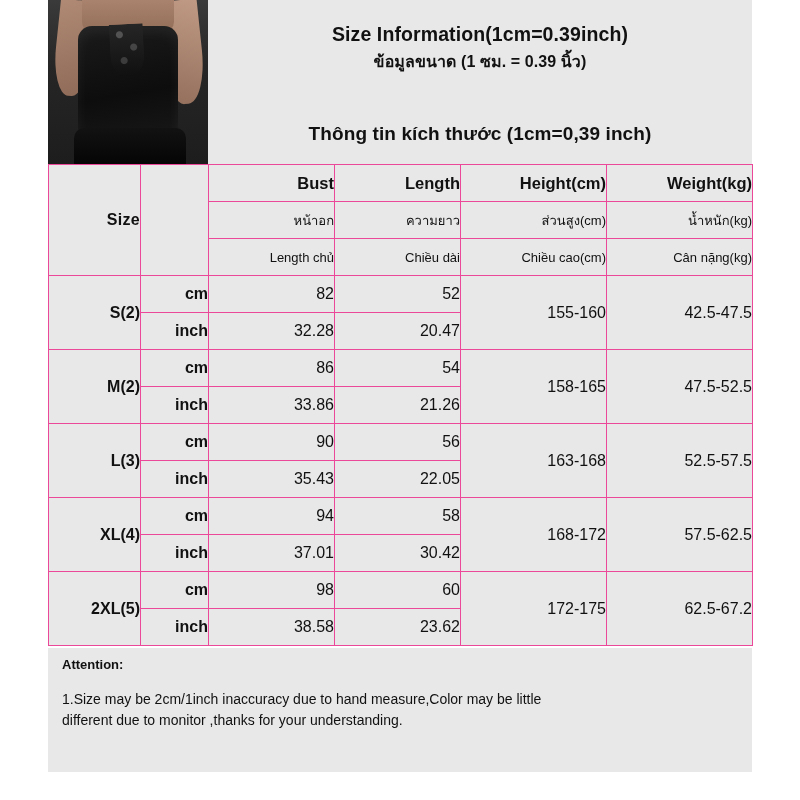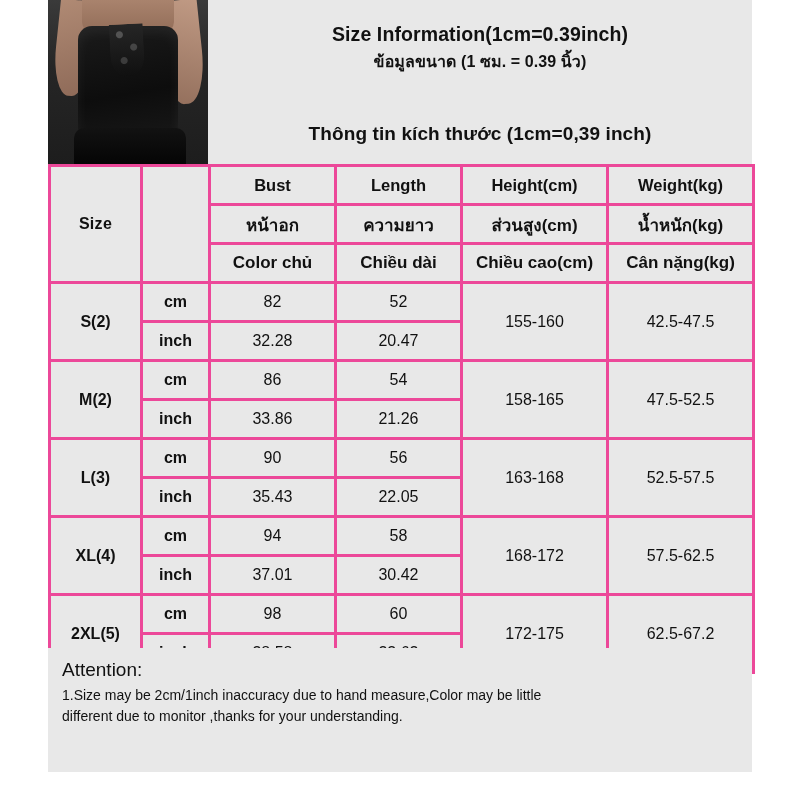--- a/index.html
+++ b/index.html
@@ -128,36 +128,36 @@
   .size-table {
     position: absolute;
     left: 48px;
     top: 164px;
     width: 704px;
     border-collapse: collapse;
     table-layout: fixed;
     background: #e8e8e8;
   }
   .size-table td, .size-table th {
-    border: 3px solid #ec4899;
-    text-align: center;
+    border: 1px solid #ec4899;
+    text-align: right;
     vertical-align: middle;
     background: #e8e8e8;
     color: #111111;
     font-size: 16px;
     padding: 0;
     height: 36px;
   }
   .size-table .hdr {
     font-size: 16.5px;
     font-weight: bold;
   }
   .size-table .hdr-sub {
-    font-size: 17px;
-    font-weight: bold;
+    font-size: 13px;
+    font-weight: normal;
     margin-left: 20px;
   }
   .size-word {
     font-size: 26px;
     font-weight: bold;
     letter-spacing: .3px;
     margin-top: 35px;
   }
   .size-label {
     font-size: 17px;
@@ -187,23 +187,24 @@
     position: absolute;
     left: 48px;
     top: 648px;
     width: 704px;
     height: 124px;
     background: #e8e8e8;
     box-sizing: border-box;
     padding: 8px 12px 10px 14px;
   }
   .attention .att-title {
-    font-size: 19px;
+    font-size: 13px;
     line-height: 1.45;
-    margin-bottom: 1px;
+    margin-bottom: 14px;
+    font-weight: bold;
   }
   .attention .att-line {
     font-size: 14px;
     line-height: 1.5;
   }
 
   .bottom-pad {
     position: absolute;
     left: 0;
     top: 772px;
@@ -268,21 +269,21 @@
         <td class="hdr">Height(cm)</td>
         <td class="hdr">Weight(kg)</td>
       </tr>
       <tr>
         <td class="hdr-sub">หน้าอก</td>
         <td class="hdr-sub">ความยาว</td>
         <td class="hdr-sub">ส่วนสูง(cm)</td>
         <td class="hdr-sub">น้ำหนัก(kg)</td>
       </tr>
       <tr>
-        <td class="hdr-sub">Color chủ</td>
+        <td class="hdr-sub">Length chủ</td>
         <td class="hdr-sub">Chiều dài</td>
         <td class="hdr-sub">Chiều cao(cm)</td>
         <td class="hdr-sub">Cân nặng(kg)</td>
       </tr>
 
       <tr>
         <td class="size-label" rowspan="2">S(2)</td>
         <td class="unit-cell">cm</td>
         <td class="val">82</td>
         <td class="val">52</td>

